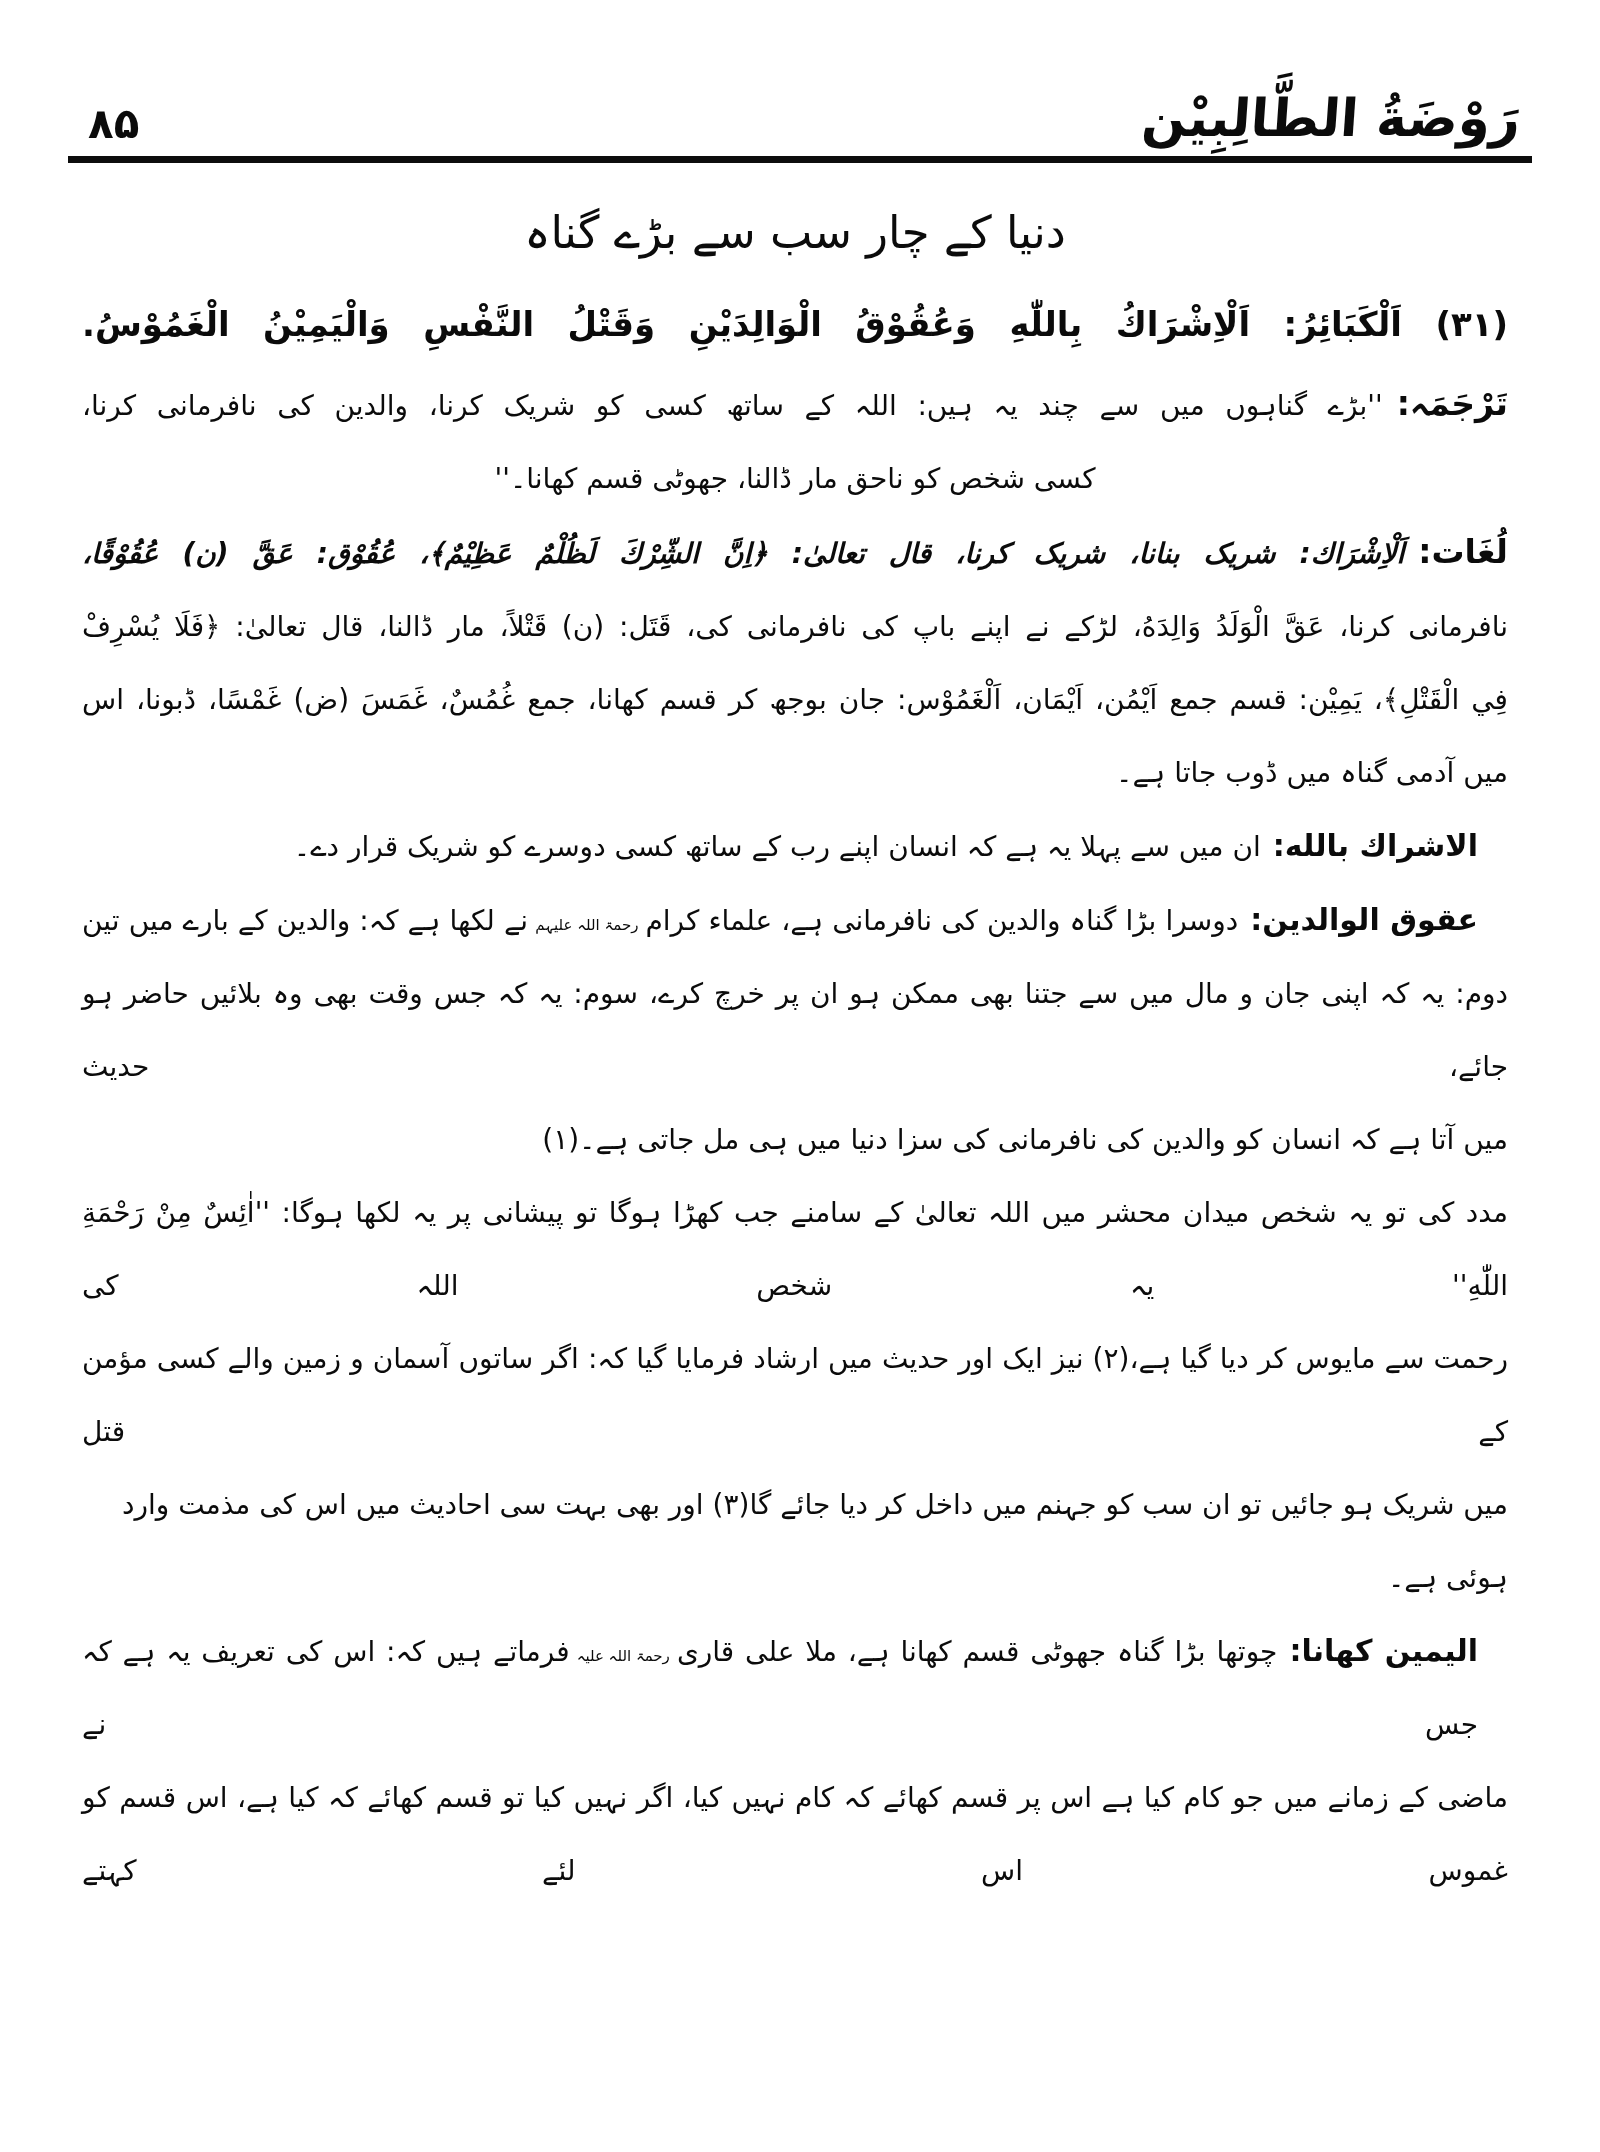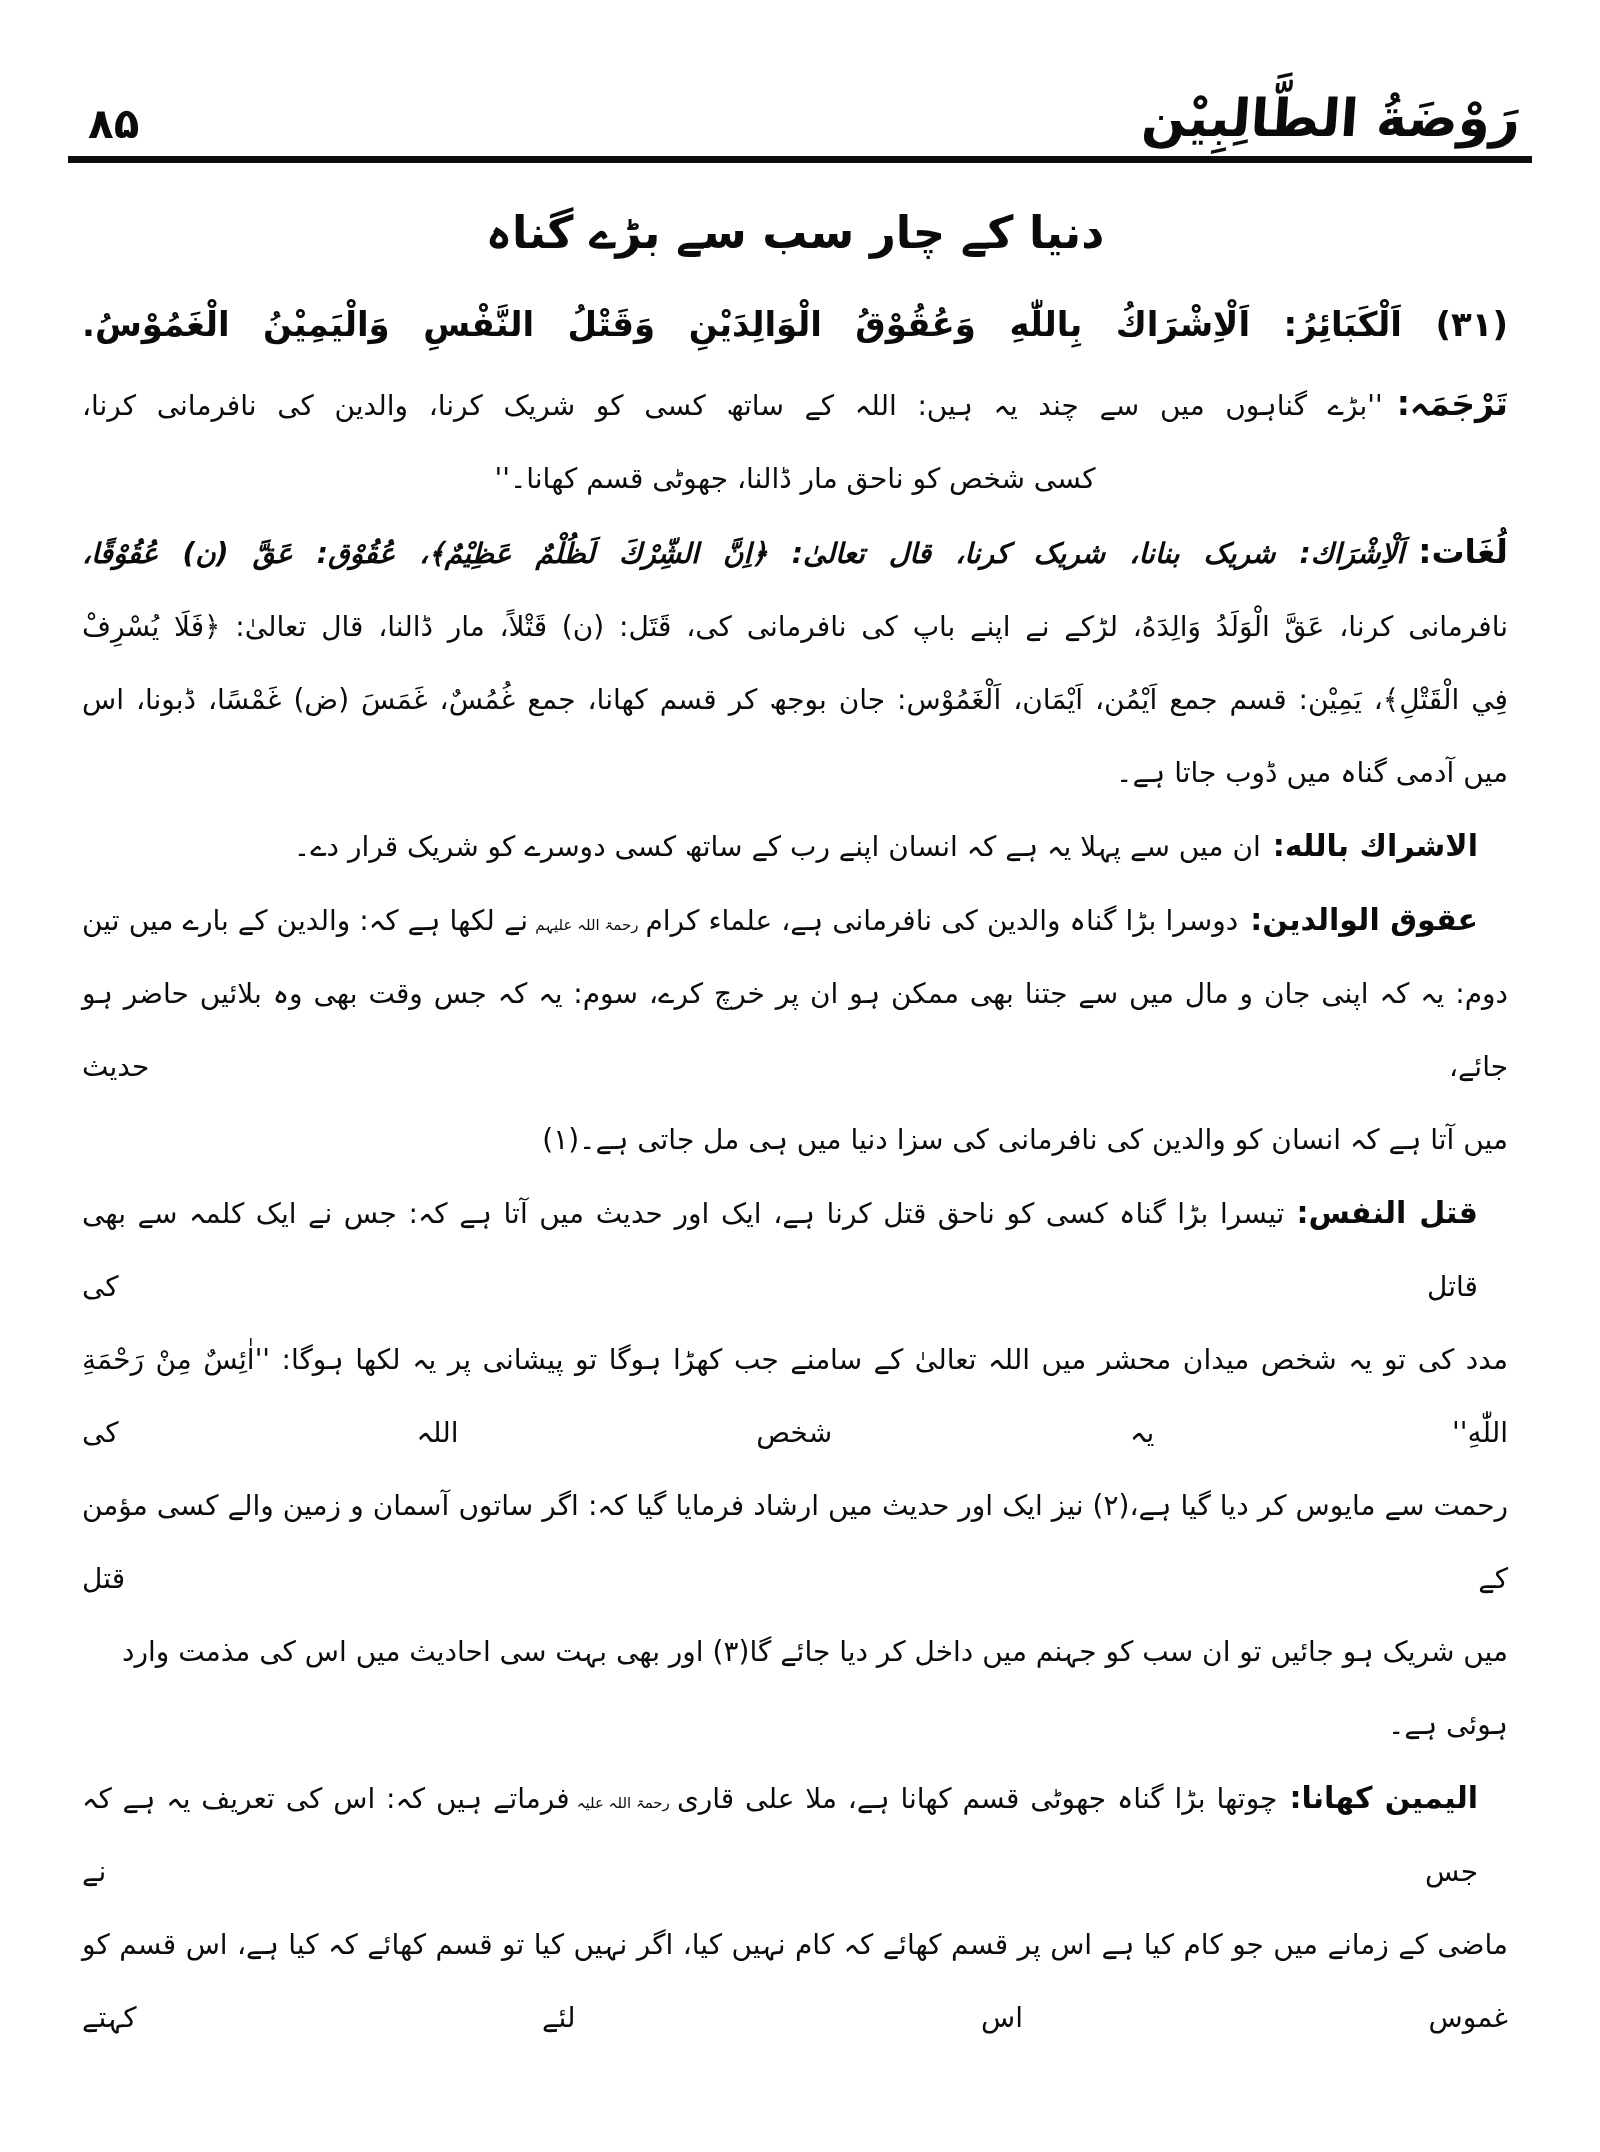--- a/index.html
+++ b/index.html
@@ -16,21 +16,21 @@
     overflow:hidden;
   }
   
   .hdr{display:flex;justify-content:space-between;align-items:flex-end;padding:0 12px 8px 20px;}
   .booktitle{font-size:52px;font-weight:bold;transform:skewX(-4deg);letter-spacing:1px;}
   .pageno{font-size:42px;font-weight:bold;}
   .rule{border:none;margin:0;}
   .top-rule{border-top:7px solid #0d0d0d;}
   
   main{padding:20px 24px 0 14px;}
-  .heading{text-align:center;font-size:45px;font-weight:bold;margin:16px 0 24px 0;line-height:1.5;}
+  .heading{text-align:center;font-size:45px;font-weight:normal;margin:16px 0 24px 0;line-height:1.5;}
   .hadith{font-size:34px;font-weight:bold;line-height:1.95;margin:0 0 10px 0;text-align:justify;text-align-last:justify;}
   .hnum{font-weight:bold;}
   .ln{font-size:28px;line-height:73px;margin:0;}
   .j{text-align:justify;text-align-last:justify;}
   .c{text-align:center;}
   .indent{padding-right:30px;}
   .label{font-weight:bold;font-size:33px;margin-left:14px;}
   .lead{font-weight:bold;font-size:30px;margin-left:12px;}
   .honorific{font-size:15px;margin:0 7px;display:inline-block;line-height:1;}
   .arabic-inline{font-weight:bold;font-style:italic;}
@@ -60,21 +60,20 @@
     <p class="ln j">فِي الْقَتْلِ﴾، يَمِيْن: قسم جمع اَيْمُن، اَيْمَان، اَلْغَمُوْس: جان بوجھ کر قسم کھانا، جمع غُمُسٌ، غَمَسَ (ض) غَمْسًا، ڈبونا، اس</p>
     <p class="ln">میں آدمی گناہ میں ڈوب جاتا ہے۔</p>
 
 
     <p class="ln indent"><span class="lead">الاشراك بالله:</span><span>ان میں سے پہلا یہ ہے کہ انسان اپنے رب کے ساتھ کسی دوسرے کو شریک قرار دے۔</span></p>
 
     <p class="ln j indent"><span class="lead">عقوق الوالدين:</span><span>دوسرا بڑا گناہ والدین کی نافرمانی ہے، علماء کرام</span><span class="honorific">رحمۃ اللہ علیہم</span><span>نے لکھا ہے کہ: والدین کے بارے میں تین</span></p>
     <p class="ln j">دوم: یہ کہ اپنی جان و مال میں سے جتنا بھی ممکن ہو ان پر خرچ کرے، سوم: یہ کہ جس وقت بھی وہ بلائیں حاضر ہو جائے، حدیث</p>
     <p class="ln">میں آتا ہے کہ انسان کو والدین کی نافرمانی کی سزا دنیا میں ہی مل جاتی ہے۔(۱)</p>
 
-    <p class="ln j indent"><span class="lead">قتل النفس:</span><span>تیسرا بڑا گناہ کسی کو ناحق قتل کرنا ہے، ایک اور حدیث میں آتا ہے کہ: جس نے ایک کلمہ سے بھی قاتل کی</span></p>
     <p class="ln j">مدد کی تو یہ شخص میدان محشر میں اللہ تعالیٰ کے سامنے جب کھڑا ہوگا تو پیشانی پر یہ لکھا ہوگا: ''اٰئِسٌ مِنْ رَحْمَةِ اللّٰهِ'' یہ شخص اللہ کی</p>
     <p class="ln j">رحمت سے مایوس کر دیا گیا ہے،(۲) نیز ایک اور حدیث میں ارشاد فرمایا گیا کہ: اگر ساتوں آسمان و زمین والے کسی مؤمن کے قتل</p>
     <p class="ln">میں شریک ہو جائیں تو ان سب کو جہنم میں داخل کر دیا جائے گا(۳) اور بھی بہت سی احادیث میں اس کی مذمت وارد ہوئی ہے۔</p>
 
     <p class="ln j indent"><span class="lead">الیمین کھانا:</span><span>چوتھا بڑا گناہ جھوٹی قسم کھانا ہے، ملا علی قاری</span><span class="honorific">رحمۃ اللہ علیہ</span><span>فرماتے ہیں کہ: اس کی تعریف یہ ہے کہ جس نے</span></p>
     <p class="ln j">ماضی کے زمانے میں جو کام کیا ہے اس پر قسم کھائے کہ کام نہیں کیا، اگر نہیں کیا تو قسم کھائے کہ کیا ہے، اس قسم کو غموس اس لئے کہتے</p>
 
   </main>
 
 </div>

